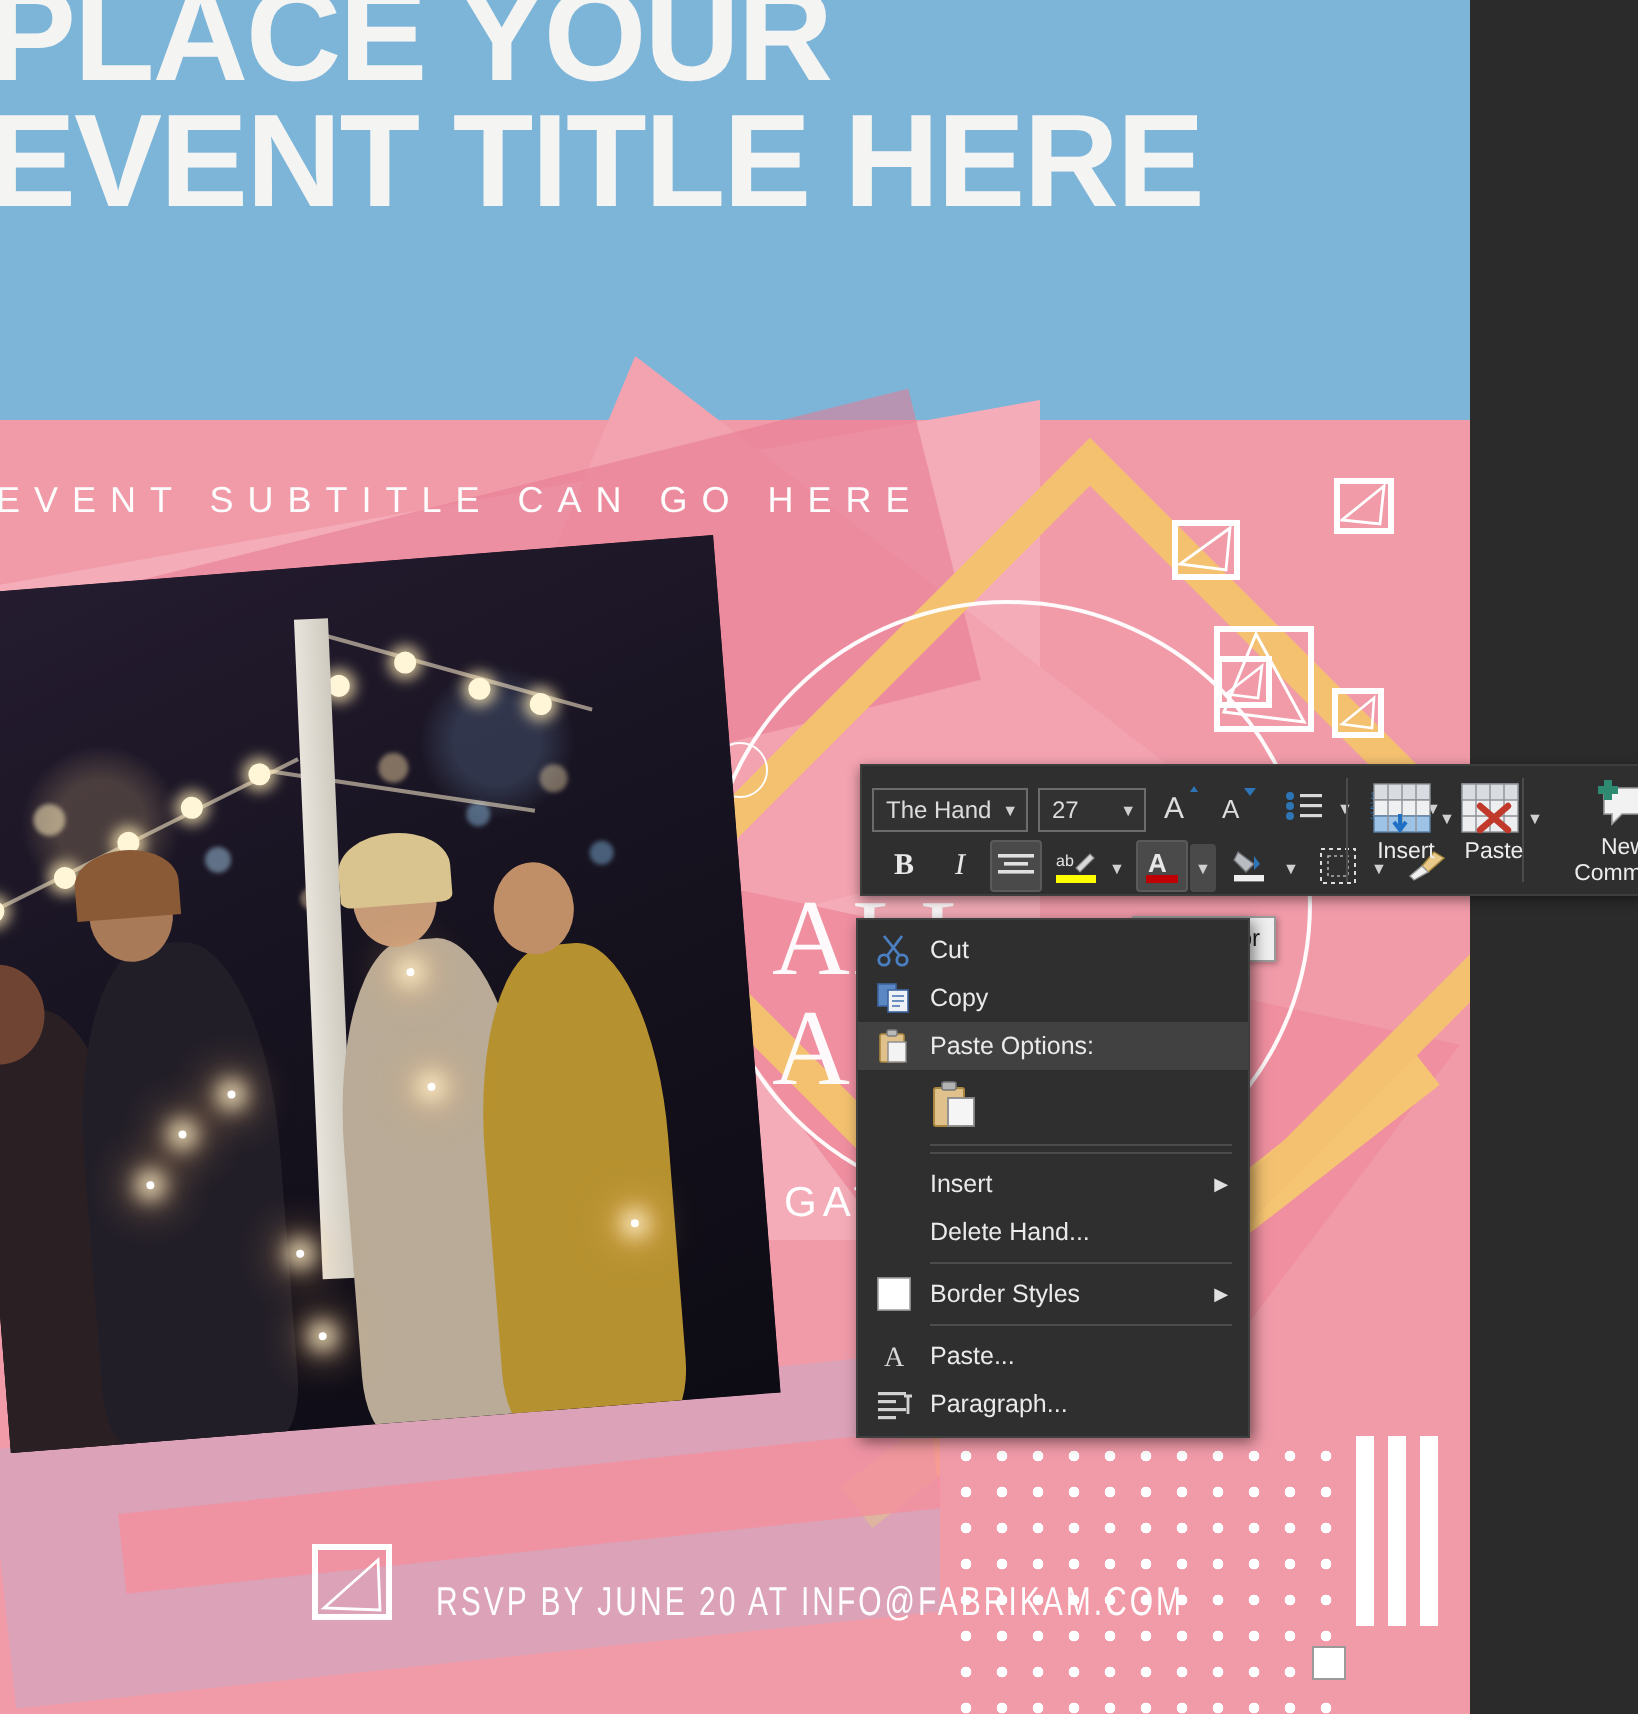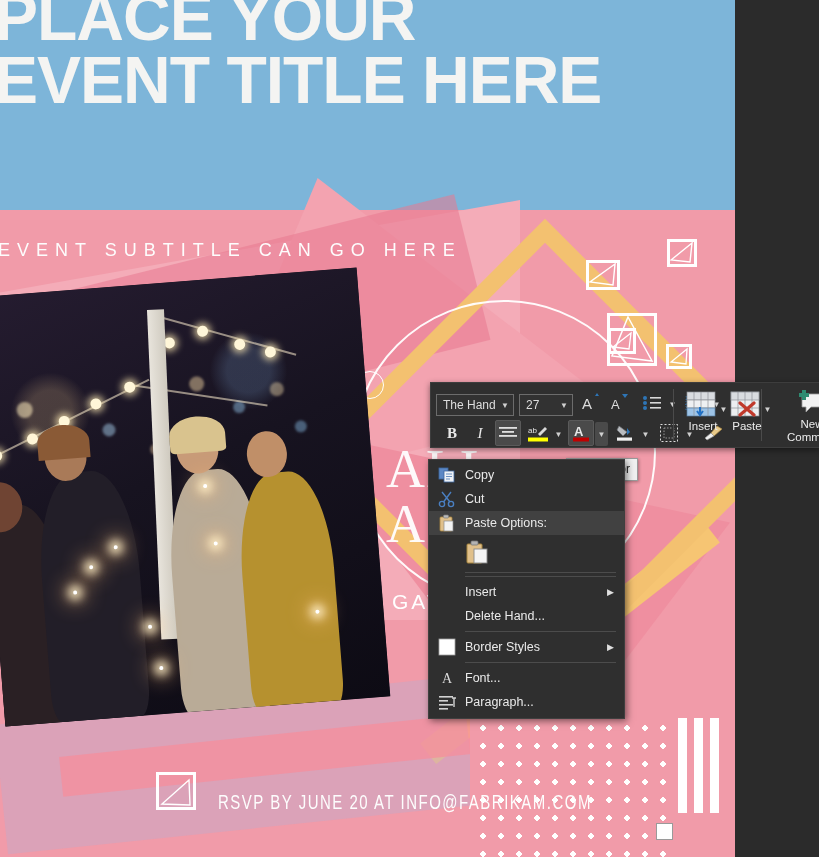--- a/index.html
+++ b/index.html
@@ -438,39 +438,39 @@
 
 <div id="tooltip">
   <span>Font Color</span>
 </div>
 
 <div id="ctx-menu">
 
   <div class="mi">
     <span class="gl">
       <svg width="18" height="18" viewBox="0 0 18 18">
+        <circle cx="4" cy="14" r="2.6" fill="none" stroke="#4a7fc1" stroke-width="1.4"></circle>
+        <circle cx="13" cy="14" r="2.6" fill="none" stroke="#4a7fc1" stroke-width="1.4"></circle>
+        <path d="M13 2 L5.5 12 M4 2 L12 12" stroke="#4a7fc1" stroke-width="1.4" fill="none"></path>
+      </svg>
+    </span>
+    <span class="tx"><span>Cut</span></span>
+  </div>
+
+  <div class="mi">
+    <span class="gl">
+      <svg width="18" height="18" viewBox="0 0 18 18">
         <rect x="1" y="2" width="9" height="11" fill="#5b87c4" stroke="#3c66a0" stroke-width=".8"></rect>
         <rect x="6" y="5" width="10" height="11" fill="#eef2f7" stroke="#3c66a0" stroke-width=".8"></rect>
         <rect x="8" y="7.5" width="6" height="1" fill="#6b8fc0"></rect>
         <rect x="8" y="10" width="6" height="1" fill="#6b8fc0"></rect>
         <rect x="8" y="12.5" width="4" height="1" fill="#6b8fc0"></rect>
       </svg>
     </span>
     <span class="tx"><span>Copy</span></span>
-  </div>
-
-  <div class="mi">
-    <span class="gl">
-      <svg width="18" height="18" viewBox="0 0 18 18">
-        <circle cx="4" cy="14" r="2.6" fill="none" stroke="#4a7fc1" stroke-width="1.4"></circle>
-        <circle cx="13" cy="14" r="2.6" fill="none" stroke="#4a7fc1" stroke-width="1.4"></circle>
-        <path d="M13 2 L5.5 12 M4 2 L12 12" stroke="#4a7fc1" stroke-width="1.4" fill="none"></path>
-      </svg>
-    </span>
-    <span class="tx"><span>Cut</span></span>
   </div>
 
   <div class="mi sel">
     <span class="gl">
       <svg width="18" height="18" viewBox="0 0 18 18">
         <rect x="2" y="3" width="12" height="14" rx="1" fill="#e0c08b" stroke="#a9873f" stroke-width=".8"></rect>
         <rect x="5.5" y="1" width="5" height="3" rx="1" fill="#b9b9b9" stroke="#7c7c7c" stroke-width=".7"></rect>
         <rect x="6" y="7" width="9" height="10" fill="#f3f3f3" stroke="#8a8a8a" stroke-width=".7"></rect>
       </svg>
     </span>
@@ -517,21 +517,21 @@
   </div>
 
   <div class="mi-sep"></div>
 
   <div class="mi">
     <span class="gl">
       <svg width="18" height="18" viewBox="0 0 18 18">
         <text x="4" y="14" font-size="14" fill="#d8d8d8" font-family="Liberation Serif, serif">A</text>
       </svg>
     </span>
-    <span class="tx"><span>Font...</span></span>
+    <span class="tx"><span>Paste...</span></span>
   </div>
 
   <div class="mi">
     <span class="gl">
       <svg width="20" height="18" viewBox="0 0 20 18">
         <rect x="2" y="3" width="14" height="1.6" fill="#d2d2d2"></rect>
         <rect x="2" y="7" width="9" height="1.6" fill="#d2d2d2"></rect>
         <rect x="2" y="11" width="14" height="1.6" fill="#d2d2d2"></rect>
         <rect x="2" y="15" width="9" height="1.6" fill="#d2d2d2"></rect>
         <path d="M17 5 v9 M15 5 h4" stroke="#d2d2d2" stroke-width="1.4" fill="none"></path>

